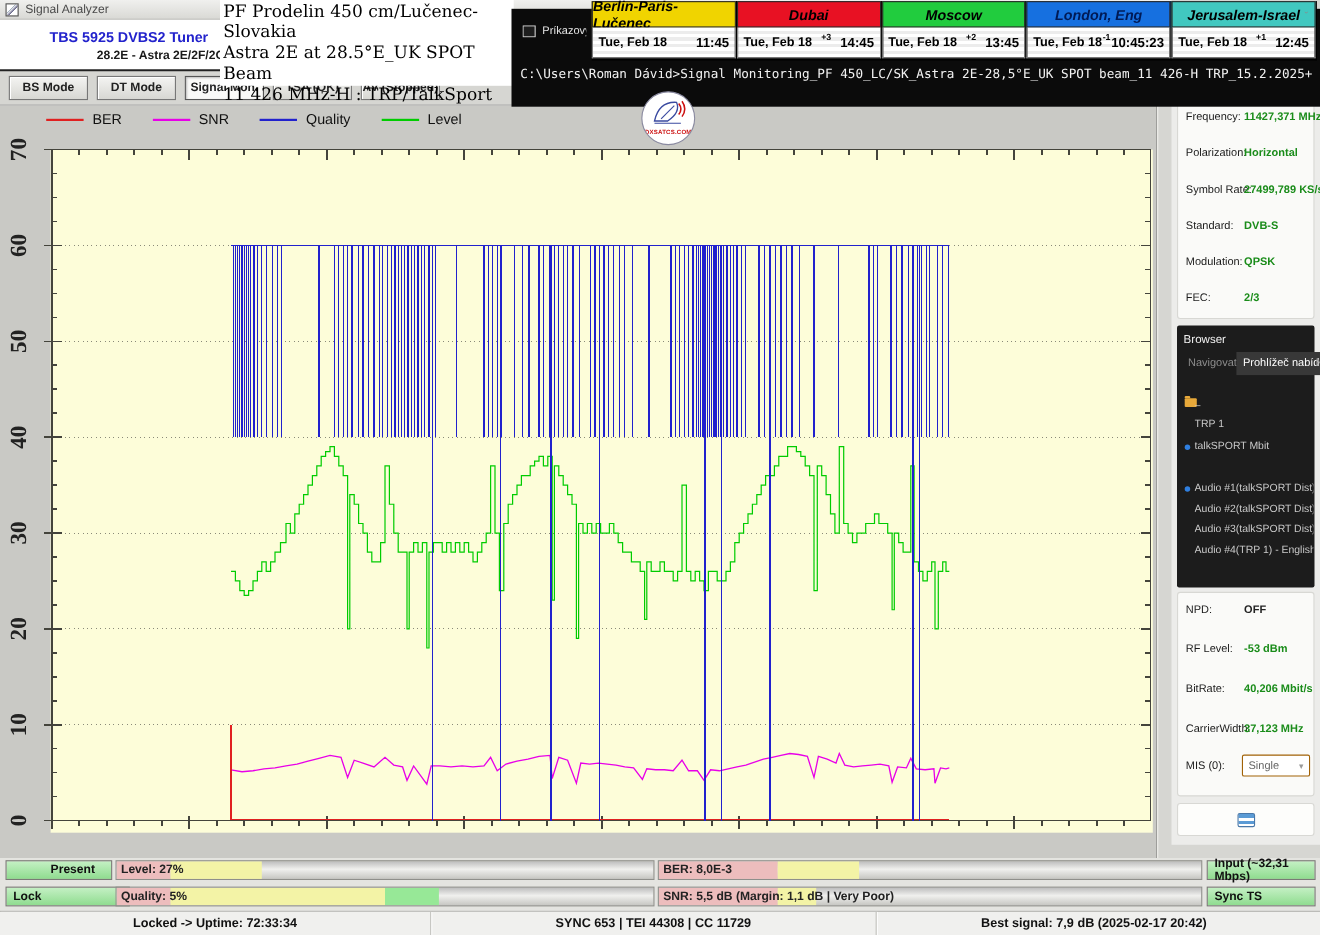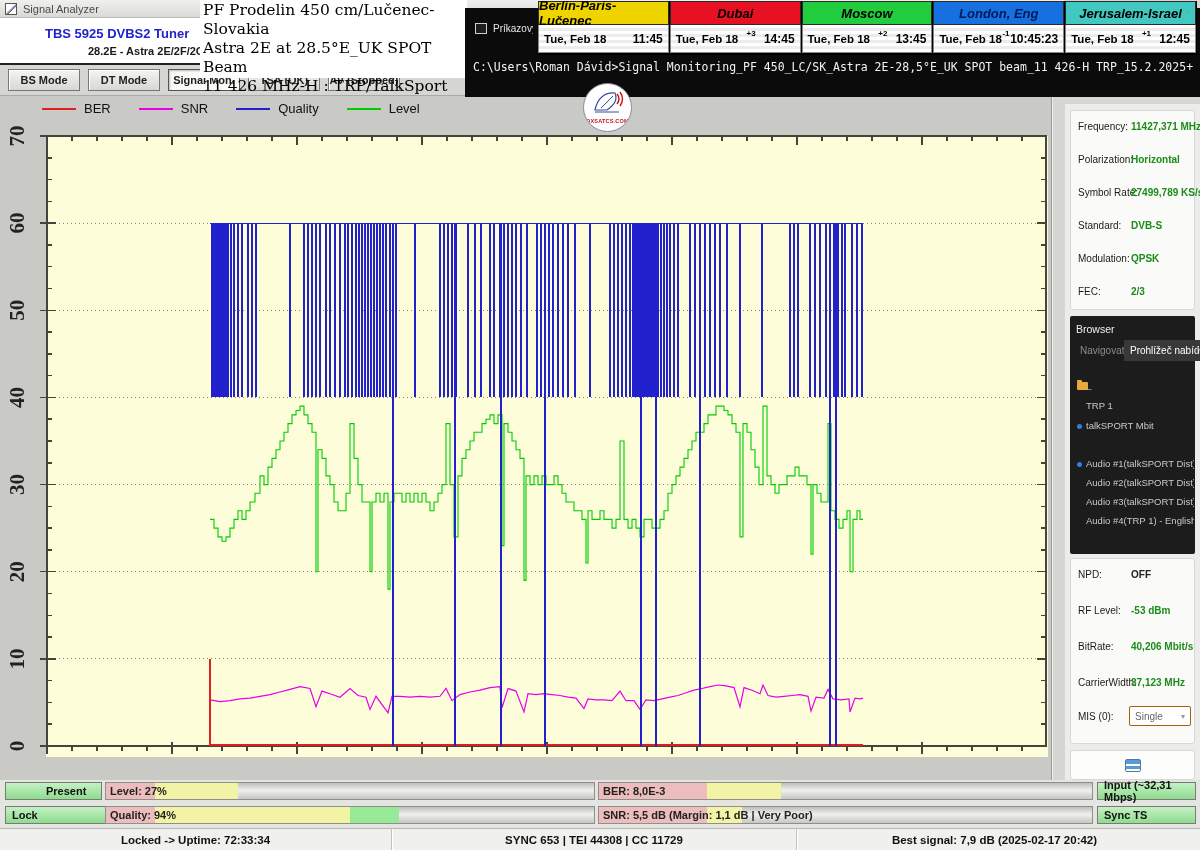--- a/index.html
+++ b/index.html
@@ -55,21 +55,21 @@
   .coffset{font-size:8px;font-weight:bold;position:relative;top:-5px;color:#000;}
   .ctime{font-size:12px;font-weight:bold;color:#000;}
   .clockchev{left:1186px;top:2px;width:12px;height:12px;color:#8a8a8a;font-size:10px;z-index:8;}
 
   
   .logo{left:583px;top:83px;width:49px;height:49px;border-radius:50%;background:#fff;border:1px solid #8a8aa0;
         z-index:8;display:flex;flex-direction:column;align-items:center;justify-content:flex-end;overflow:hidden;}
   .logotxt{font-size:5.5px;font-weight:bold;color:#cc1111;margin-bottom:7px;letter-spacing:.2px;}
 
   
-  .sidebar{left:1065px;top:104px;width:135px;height:684px;background:#ececea;z-index:2;}
+  .sidebar{left:1065px;top:84px;width:135px;height:684px;background:#ececea;z-index:2;}
   .card{position:absolute;left:5px;width:125px;background:#fafaf8;border:1px solid #d8d8d4;border-radius:3px;}
   .srow{position:absolute;left:7px;font-size:10px;color:#1a1a1a;white-space:nowrap;}
   .sval{position:absolute;left:60px;font-size:10px;font-weight:bold;color:#1a8c1a;white-space:nowrap;}
   .sval.dark{color:#222;}
   .browser{position:absolute;left:5px;width:125px;background:#1c1c1c;border-radius:2px;color:#cfcfcf;}
   .btitle{position:absolute;left:6px;top:7px;font-size:10.5px;color:#f0f0f0;}
   .btab{position:absolute;font-size:10px;padding:5px 6px;white-space:nowrap;}
   .btab.inactive{color:#8d8d8d;}
   .btab.active{color:#fff;background:#383838;}
   .bitem{position:absolute;left:16px;font-size:9.5px;color:#c9c9c9;white-space:nowrap;overflow:hidden;width:108px;}
@@ -305,21 +305,21 @@
         <div class="mseg" style="left: 0%; width: 22%; background: rgb(237, 189, 189);"></div>
         <div class="mseg" style="left: 22%; width: 15%; background: rgb(243, 243, 166);"></div>
         <div class="mlabel">BER: 8,0E-3</div>
       </div>
       <div class="gbox" style="left: 1097px; top: 2px; width: 99px;">Input (~32,31 Mbps)</div>
       <div class="gbox" style="left: 5px; top: 26px; width: 113px;">Lock</div>
       <div class="meter" style="left: 105px; top: 26px; width: 490px;">
         <div class="mseg" style="left: 0%; width: 10%; background: rgb(237, 189, 189);"></div>
         <div class="mseg" style="left: 10%; width: 40%; background: rgb(243, 243, 166);"></div>
         <div class="mseg" style="left: 50%; width: 10%; background: rgb(151, 232, 151);"></div>
-        <div class="mlabel">Quality: 94%</div>
+        <div class="mlabel">Quality: 5%</div>
       </div>
       <div class="meter" style="left: 598px; top: 26px; width: 495px;">
         <div class="mseg" style="left: 0%; width: 22%; background: rgb(237, 189, 189);"></div>
         <div class="mseg" style="left: 22%; width: 7%; background: rgb(243, 243, 166);"></div>
         <div class="mlabel">SNR: 5,5 dB (Margin: 1,1 dB | Very Poor)</div>
       </div>
       <div class="gbox" style="left: 1097px; top: 26px; width: 99px;">Sync TS</div>
     </div>
 
   <div class="abs statusbar">

